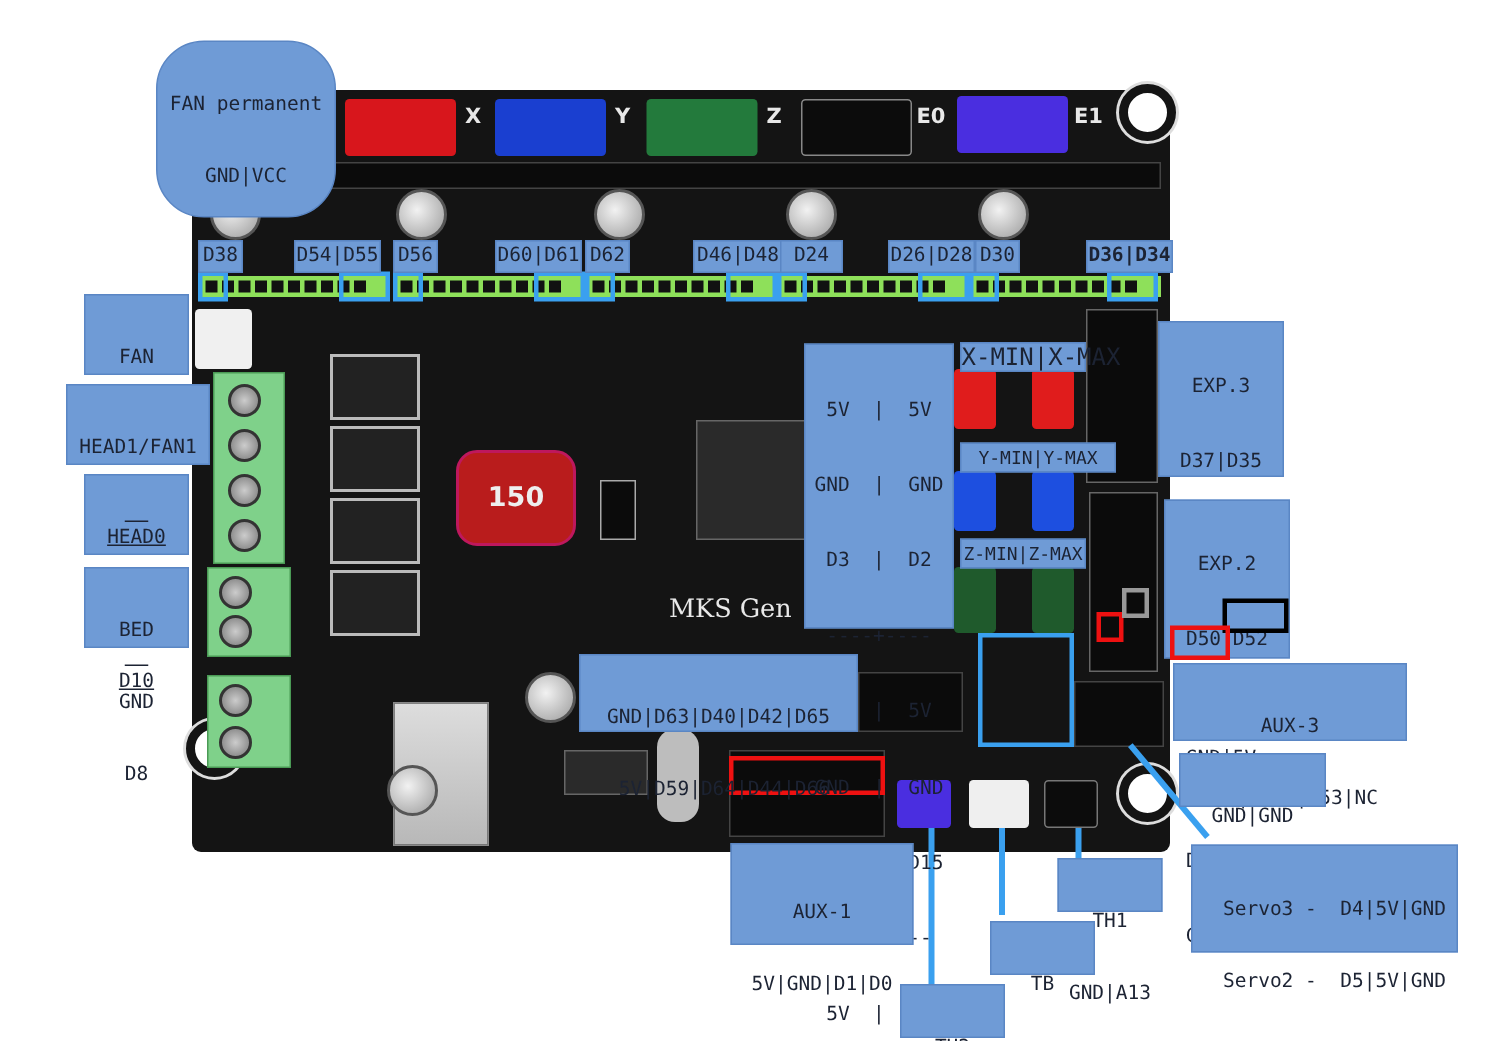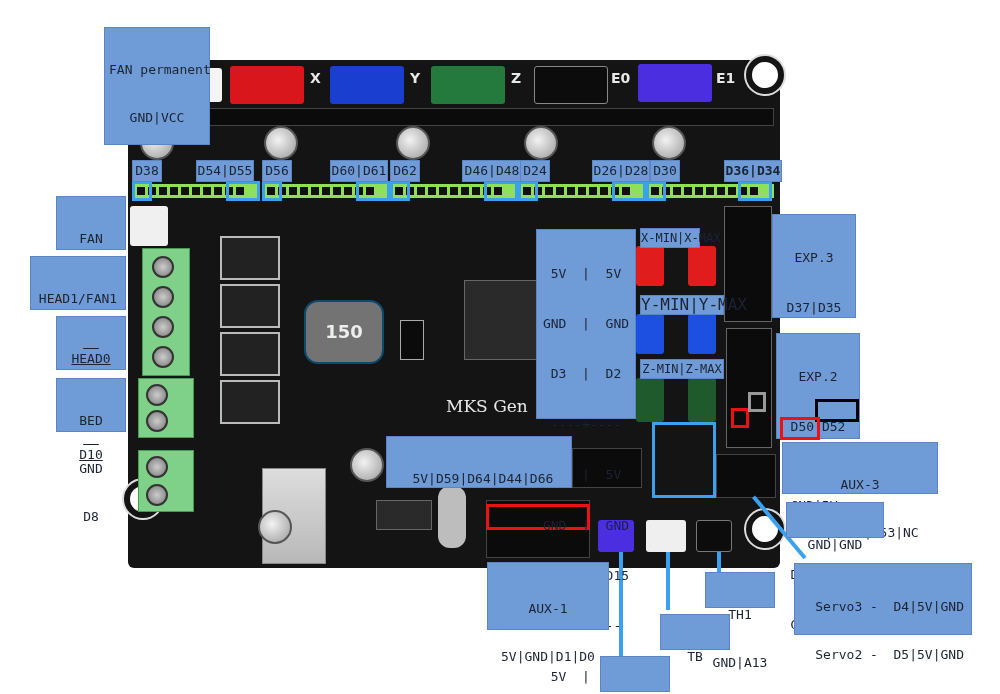--- a/index.html
+++ b/index.html
@@ -156,21 +156,21 @@
   <div class="screw" style="left:18px;top:350px;"></div>
   <div class="terminal" style="left:10px;top:390px;width:56px;height:62px;"></div>
   <div class="screw" style="left:18px;top:396px;"></div>
   <div class="screw" style="left:18px;top:424px;"></div>
 
   <div class="mosfet" style="left:92px;top:176px;"></div>
   <div class="mosfet" style="left:92px;top:224px;"></div>
   <div class="mosfet" style="left:92px;top:272px;"></div>
   <div class="mosfet" style="left:92px;top:320px;"></div>
 
-  <div class="abs" style="left:176px;top:240px;width:80px;height:64px;background:#737373;border:2px solid #0c4a6e;border-radius:14px;color:#eee;font-family:'DejaVu Sans',sans-serif;font-size:18px;font-weight:bold;text-align:center;line-height:60px;">150</div>
+  <div class="abs" style="left:176px;top:240px;width:80px;height:64px;background:#b91c1c;border:2px solid #be185d;border-radius:14px;color:#eee;font-family:'DejaVu Sans',sans-serif;font-size:18px;font-weight:bold;text-align:center;line-height:60px;">150</div>
 
   <div class="chip" style="left:336px;top:220px;width:80px;height:80px;"></div>
   <div class="silk" style="left:318px;top:336px;font-family:'DejaVu Serif',serif;font-size:17px;font-weight:normal;">MKS Gen</div>
 
   <div class="blackbox" style="left:272px;top:260px;width:24px;height:40px;border-color:#aaa;"></div>
 
   <div class="usb" style="left:134px;top:408px;width:64px;height:96px;"></div>
 
   <div class="chip" style="left:248px;top:440px;width:56px;height:30px;"></div>
   <div class="cap" style="left:222px;top:388px;"></div>
@@ -200,42 +200,42 @@
   <div class="conn" style="left:470px;top:460px;width:36px;height:32px;background:#4a2ee0;"></div>
   <div class="conn" style="left:518px;top:460px;width:40px;height:32px;background:#efefef;"></div>
   <div class="conn" style="left:568px;top:460px;width:36px;height:32px;background:#0c0c0c;border:1px solid #777;"></div>
 </div>
 
 <div class="wire" style="left:619px;top:552px;width:4px;height:106px;"></div>
 <div class="wire" style="left:666px;top:552px;width:4px;height:58px;"></div>
 <div class="wire" style="left:717px;top:552px;width:4px;height:20px;"></div>
 <div class="wire" style="left:752px;top:498px;width:4px;height:80px;transform:rotate(-40deg);transform-origin:top left;"></div>
 
-<div class="lbl" style="left:104px;top:27px;width:106px;">
+<div class="lbl" style="left:104px;top:27px;width:120px;border-radius:32px;">
   <span class="line">FAN permanent</span>
   <span class="line">GND|VCC</span>
 </div>
 
 <div class="lbl" style="left:132px;top:160px;width:30px;padding:2px 0;">D38</div>
 <div class="lbl" style="left:196px;top:160px;width:58px;padding:2px 0;">D54|D55</div>
 <div class="lbl" style="left:262px;top:160px;width:30px;padding:2px 0;">D56</div>
 <div class="lbl" style="left:330px;top:160px;width:58px;padding:2px 0;">D60|D61</div>
 <div class="lbl" style="left:390px;top:160px;width:30px;padding:2px 0;">D62</div>
 <div class="lbl" style="left:462px;top:160px;width:60px;padding:2px 0;">D46|D48</div>
-<div class="lbl" style="left:520px;top:160px;width:30px;padding:2px 0;">D24</div>
+<div class="lbl" style="left:520px;top:160px;width:42px;padding:2px 0;">D24</div>
 <div class="lbl" style="left:592px;top:160px;width:58px;padding:2px 0;">D26|D28</div>
 <div class="lbl" style="left:650px;top:160px;width:30px;padding:2px 0;">D30</div>
 <div class="lbl" style="left:724px;top:160px;width:58px;padding:2px 0;font-weight:bold;">D36|D34</div>
 
 <div class="lbl" style="left:56px;top:196px;width:70px;height:54px;">
   <span class="line">FAN</span>
   <span class="line">GND</span>
   <span class="line">D9</span>
 </div>
-<div class="lbl" style="left:30px;top:256px;width:96px;height:54px;">
+<div class="lbl" style="left:44px;top:256px;width:96px;height:54px;">
   <span class="line">HEAD1/FAN1</span>
   <span class="line">GND</span>
   <span class="line">D7</span>
 </div>
 <div class="lbl" style="left:56px;top:316px;width:70px;height:54px;text-decoration:underline;">
   <span class="line">HEAD0</span>
   <span class="line">GND</span>
   <span class="line">D10</span>
 </div>
 <div class="lbl" style="left:56px;top:378px;width:70px;height:54px;">
@@ -250,22 +250,22 @@
   <span class="line">D3  |  D2</span>
   <span class="line">----+----</span>
   <span class="line">5V  |  5V</span>
   <span class="line">GND  |  GND</span>
   <span class="line">D14  |  D15</span>
   <span class="line">----+----</span>
   <span class="line">5V  |  5V</span>
   
   
 </div>
-<div class="lbl" style="left:640px;top:228px;width:60px;padding:1px 0;font-size:12px;">X-MIN|X-MAX</div>
-<div class="lbl" style="left:640px;top:295px;width:84px;padding:1px 0;font-size:16px;">Y-MIN|Y-MAX</div>
+<div class="lbl" style="left:640px;top:228px;width:84px;padding:1px 0;font-size:16px;">X-MIN|X-MAX</div>
+<div class="lbl" style="left:640px;top:295px;width:104px;padding:1px 0;font-size:12px;">Y-MIN|Y-MAX</div>
 <div class="lbl" style="left:640px;top:359px;width:84px;padding:1px 0;font-size:12px;">Z-MIN|Z-MAX</div>
 
 <div class="lbl" style="left:772px;top:214px;width:84px;height:104px;line-height:16.5px;">
   <span class="line">EXP.3</span>
   <span class="line">D37|D35</span>
   <span class="line">D17|D16</span>
   <span class="line">D23|D25</span>
   <span class="line">D27|D29</span>
   <span class="line">GND|5V</span>
 </div>
@@ -275,20 +275,21 @@
   <span class="line">D50|D52</span>
   <span class="line">D31|D53</span>
   <span class="line">D33|D51</span>
   <span class="line"><span>D49</span>|<span>RST</span></span>
   <span class="line"><span>GND</span>|<span>D41</span></span>
 </div>
 <div class="blackframe" style="left:815px;top:399px;width:44px;height:23px;"></div>
 <div class="redbox" style="left:780px;top:417px;width:40px;height:23px;"></div>
 
 <div class="lbl" style="left:386px;top:436px;width:186px;height:52px;">
+  <span class="line">GND|D63|D40|D42|D65</span>
   <span class="line"> 5V|D59|D64|D44|D66</span>
 </div>
 
 <div class="lbl" style="left:782px;top:442px;width:156px;height:52px;">
   <span class="line">AUX-3</span>
   <span class="line">D49|MOSI|D53|NC</span>
   <span class="line"> 5V|MISO|SCK|GND</span>
 </div>
 
 <div class="lbl" style="left:786px;top:502px;width:98px;height:36px;">

